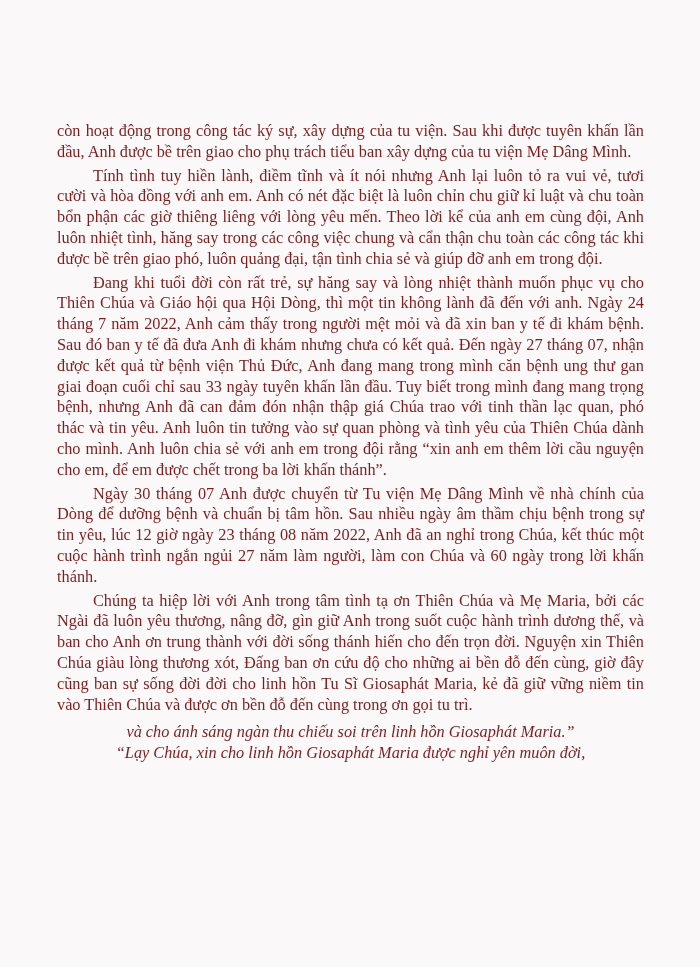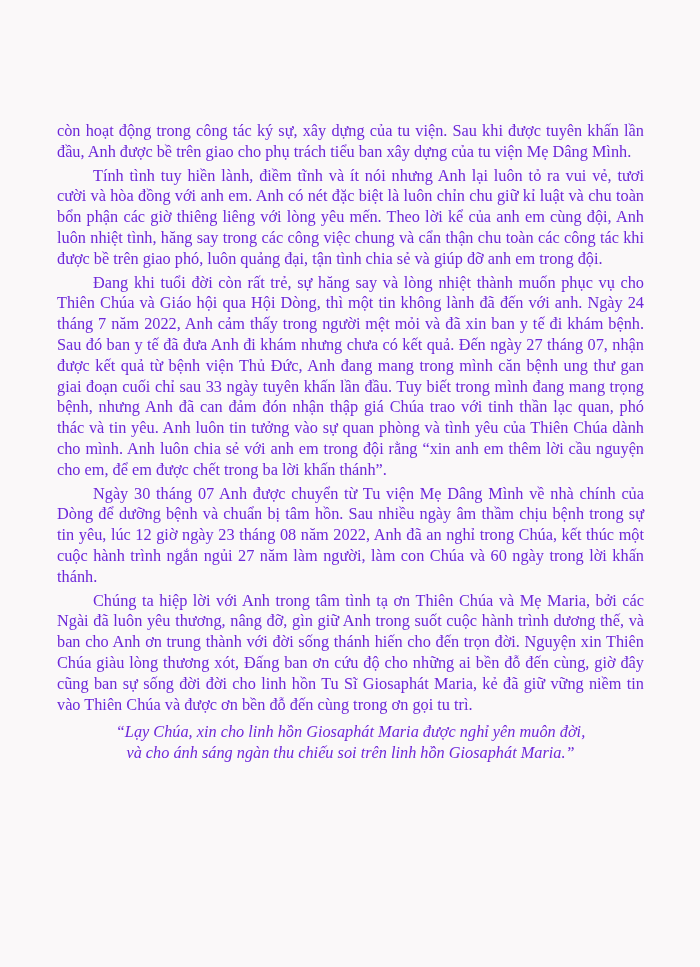--- a/index.html
+++ b/index.html
@@ -19,21 +19,21 @@
     background: #faf8f9;
   }
   .text-block {
     position: absolute;
     left: 57px;
     top: 121px;
     width: 587px;
     font-family: "Liberation Serif", "DejaVu Serif", serif;
     font-size: 16.3px;
     line-height: 20.8px;
-    color: #6d28d9;
+    color: #7f1d1d;
     text-align: justify;
   }
   .para {
     margin: 0 0 3px 0;
     text-indent: 36px;
   }
   .para.continuation {
     text-indent: 0;
   }
   .closing-quote {
@@ -49,17 +49,17 @@
 <body>
 
 <div class="page">
   <div class="text-block">
     <p class="para continuation">còn hoạt động trong công tác ký sự, xây dựng của tu viện. Sau khi được tuyên khấn lần đầu, Anh được bề trên giao cho phụ trách tiểu ban xây dựng của tu viện Mẹ Dâng Mình.</p>
     <p class="para">Tính tình tuy hiền lành, điềm tĩnh và ít nói nhưng Anh lại luôn tỏ ra vui vẻ, tươi cười và hòa đồng với anh em. Anh có nét đặc biệt là luôn chỉn chu giữ kỉ luật và chu toàn bổn phận các giờ thiêng liêng với lòng yêu mến. Theo lời kể của anh em cùng đội, Anh luôn nhiệt tình, hăng say trong các công việc chung và cẩn thận chu toàn các công tác khi được bề trên giao phó, luôn quảng đại, tận tình chia sẻ và giúp đỡ anh em trong đội.</p>
     <p class="para">Đang khi tuổi đời còn rất trẻ, sự hăng say và lòng nhiệt thành muốn phục vụ cho Thiên Chúa và Giáo hội qua Hội Dòng, thì một tin không lành đã đến với anh. Ngày 24 tháng 7 năm 2022, Anh cảm thấy trong người mệt mỏi và đã xin ban y tế đi khám bệnh. Sau đó ban y tế đã đưa Anh đi khám nhưng chưa có kết quả. Đến ngày 27 tháng 07, nhận được kết quả từ bệnh viện Thủ Đức, Anh đang mang trong mình căn bệnh ung thư gan giai đoạn cuối chỉ sau 33 ngày tuyên khấn lần đầu. Tuy biết trong mình đang mang trọng bệnh, nhưng Anh đã can đảm đón nhận thập giá Chúa trao với tinh thần lạc quan, phó thác và tin yêu. Anh luôn tin tưởng vào sự quan phòng và tình yêu của Thiên Chúa dành cho mình. Anh luôn chia sẻ với anh em trong đội rằng “xin anh em thêm lời cầu nguyện cho em, để em được chết trong ba lời khấn thánh”.</p>
     <p class="para">Ngày 30 tháng 07 Anh được chuyển từ Tu viện Mẹ Dâng Mình về nhà chính của Dòng để dưỡng bệnh và chuẩn bị tâm hồn. Sau nhiều ngày âm thầm chịu bệnh trong sự tin yêu, lúc 12 giờ ngày 23 tháng 08 năm 2022, Anh đã an nghỉ trong Chúa, kết thúc một cuộc hành trình ngắn ngủi 27 năm làm người, làm con Chúa và 60 ngày trong lời khấn thánh.</p>
     <p class="para">Chúng ta hiệp lời với Anh trong tâm tình tạ ơn Thiên Chúa và Mẹ Maria, bởi các Ngài đã luôn yêu thương, nâng đỡ, gìn giữ Anh trong suốt cuộc hành trình dương thế, và ban cho Anh ơn trung thành với đời sống thánh hiến cho đến trọn đời. Nguyện xin Thiên Chúa giàu lòng thương xót, Đấng ban ơn cứu độ cho những ai bền đỗ đến cùng, giờ đây cũng ban sự sống đời đời cho linh hồn Tu Sĩ Giosaphát Maria, kẻ đã giữ vững niềm tin vào Thiên Chúa và được ơn bền đỗ đến cùng trong ơn gọi tu trì.</p>
     <div class="closing-quote">
+      <span class="quote-line">và cho ánh sáng ngàn thu chiếu soi trên linh hồn Giosaphát Maria.”</span>
       <span class="quote-line">“Lạy Chúa, xin cho linh hồn Giosaphát Maria được nghỉ yên muôn đời,</span>
-      <span class="quote-line">và cho ánh sáng ngàn thu chiếu soi trên linh hồn Giosaphát Maria.”</span>
     </div>
   </div>
 </div>
 
 </body></html>

